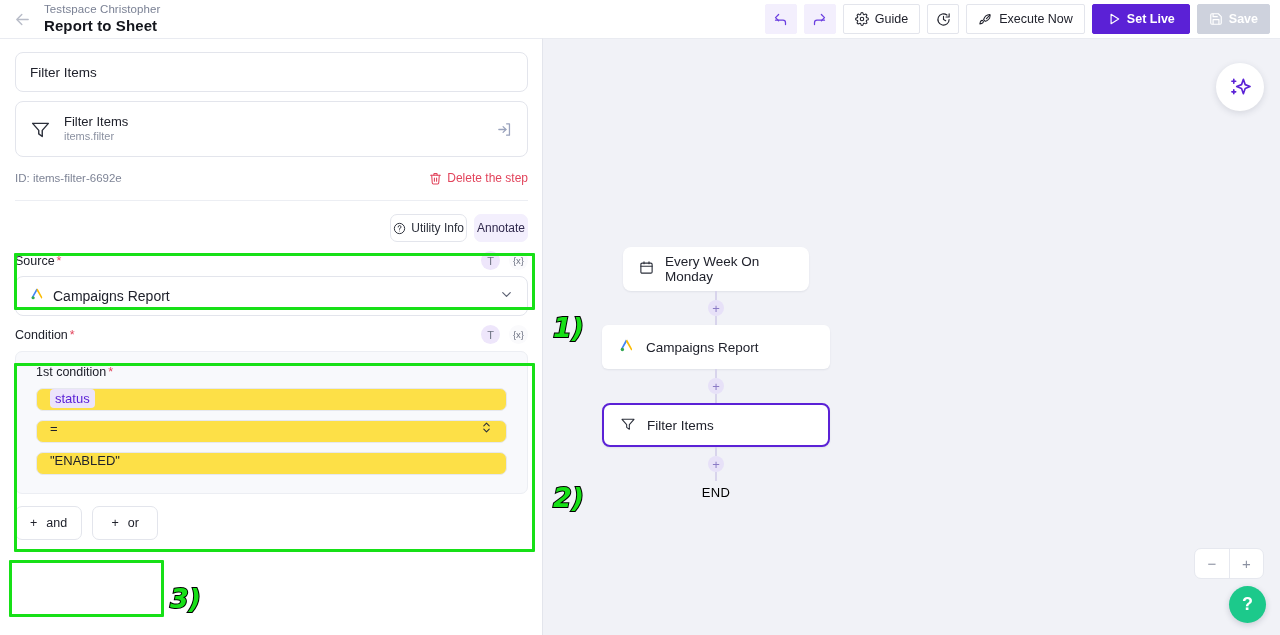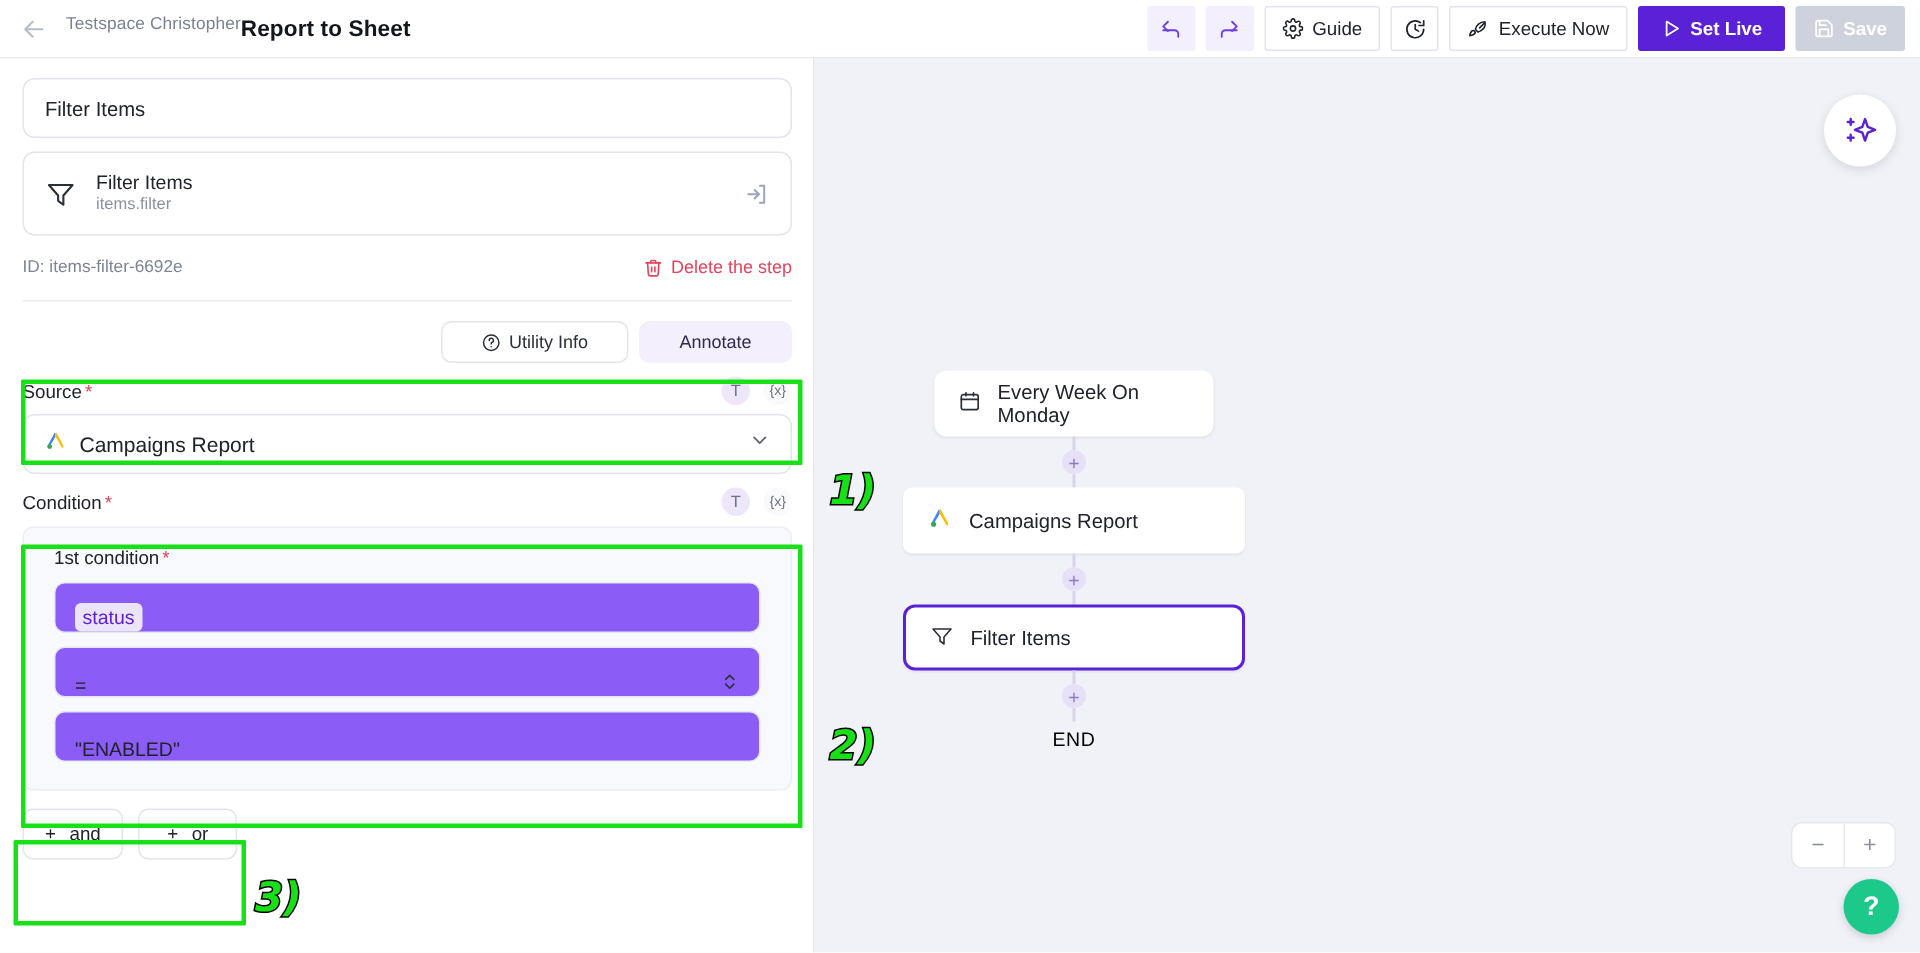--- a/index.html
+++ b/index.html
@@ -17,21 +17,21 @@
     display: flex; align-items: center;
     background: #fff;
     padding: 0 10px 0 0;
     position: relative;
   }
   .back-btn {
     width: 44px; height: 38px;
     display: flex; align-items: center; justify-content: center;
     color: #b8bcc8; cursor: pointer;
   }
-  .title-block { display: flex; flex-direction: row; justify-content: center; line-height: 1.15; }
+  .title-block { display: flex; flex-direction: column; justify-content: center; line-height: 1.15; }
   .title-sub { font-size: 11.5px; color: #7a8194; letter-spacing: .1px; }
   .title-main { font-size: 15px; color: #14161d; font-weight: 700; letter-spacing: .1px; margin-top: 1px;}
   .header-actions { margin-left: auto; display: flex; align-items: center; gap: 7px; }
 
   .hbtn {
     height: 30px; border-radius: 2px;
     display: inline-flex; align-items: center; gap: 6px;
     padding: 0 11px;
     font-size: 12.5px; color: #20222c;
     background: #fff; border: 1px solid #e3e5ec;
@@ -87,21 +87,21 @@
   .delete-step {
     margin-left: auto; color: #e2445c;
     display: inline-flex; align-items: center; gap: 5px;
     cursor: pointer; font-size: 12px;
   }
 
   .divider { margin-top: 15px; width: 513px; height: 1px; background: #eceef3; }
 
   .tool-row { width: 513px; margin-top: 13px; display: flex; justify-content: flex-end; gap: 7px; }
   .tbtn {
-    height: 28px; border-radius: 7px; padding: 0 26px;
+    height: 28px; border-radius: 7px; padding: 0 2px;
     display: inline-flex; align-items: center; gap: 5px;
     font-size: 12px; color: #2b2f3a; background:#fff;
     border: 1px solid #e3e5ec; cursor: pointer;
   }
   .tbtn.lilac { background: #f3effd; border-color:#f3effd; color:#312a4e; }
 
   .field-label-row {
     width: 513px; margin-top: 9px;
     display: flex; align-items: center;
     font-size: 12.5px; color: #20222c;
@@ -124,23 +124,23 @@
   .select-box .val { font-size: 14px; color: #20222c; margin-left: 8px; }
   .select-box .chev { margin-left: auto; color: #5c6173; }
 
   .cond-panel {
     width: 513px; margin-top: 7px;
     background: #f8f9fc; border: 1px solid #eceef3; border-radius: 7px;
     padding: 13px 20px 18px 20px;
   }
   .cond-label { font-size: 12.5px; color: #20222c; }
   .cond-input {
-    margin-top: 9px; height: 34px;
-    background: #8b5cf6; border: 1px solid #e6e8ef; border-radius: 7px;
-    display: flex; align-items: flex-end; padding: 0 13px;
+    margin-top: 9px; height: 23px;
+    background: #fde047; border: 1px solid #e6e8ef; border-radius: 7px;
+    display: flex; align-items: flex-start; padding: 0 13px;
     font-size: 13px; color: #20222c;
   }
   .token {
     background: #ece4fb; color: #5b21d6; border-radius: 4px;
     padding: 2px 5px; font-size: 13px;
   }
   .cond-input .updown { margin-left: auto; color: #2b2f3a; font-size: 12px; }
 
   .addrow { width: 513px; margin-top: 12px; display: flex; gap: 10px; }
   .addbtn {

